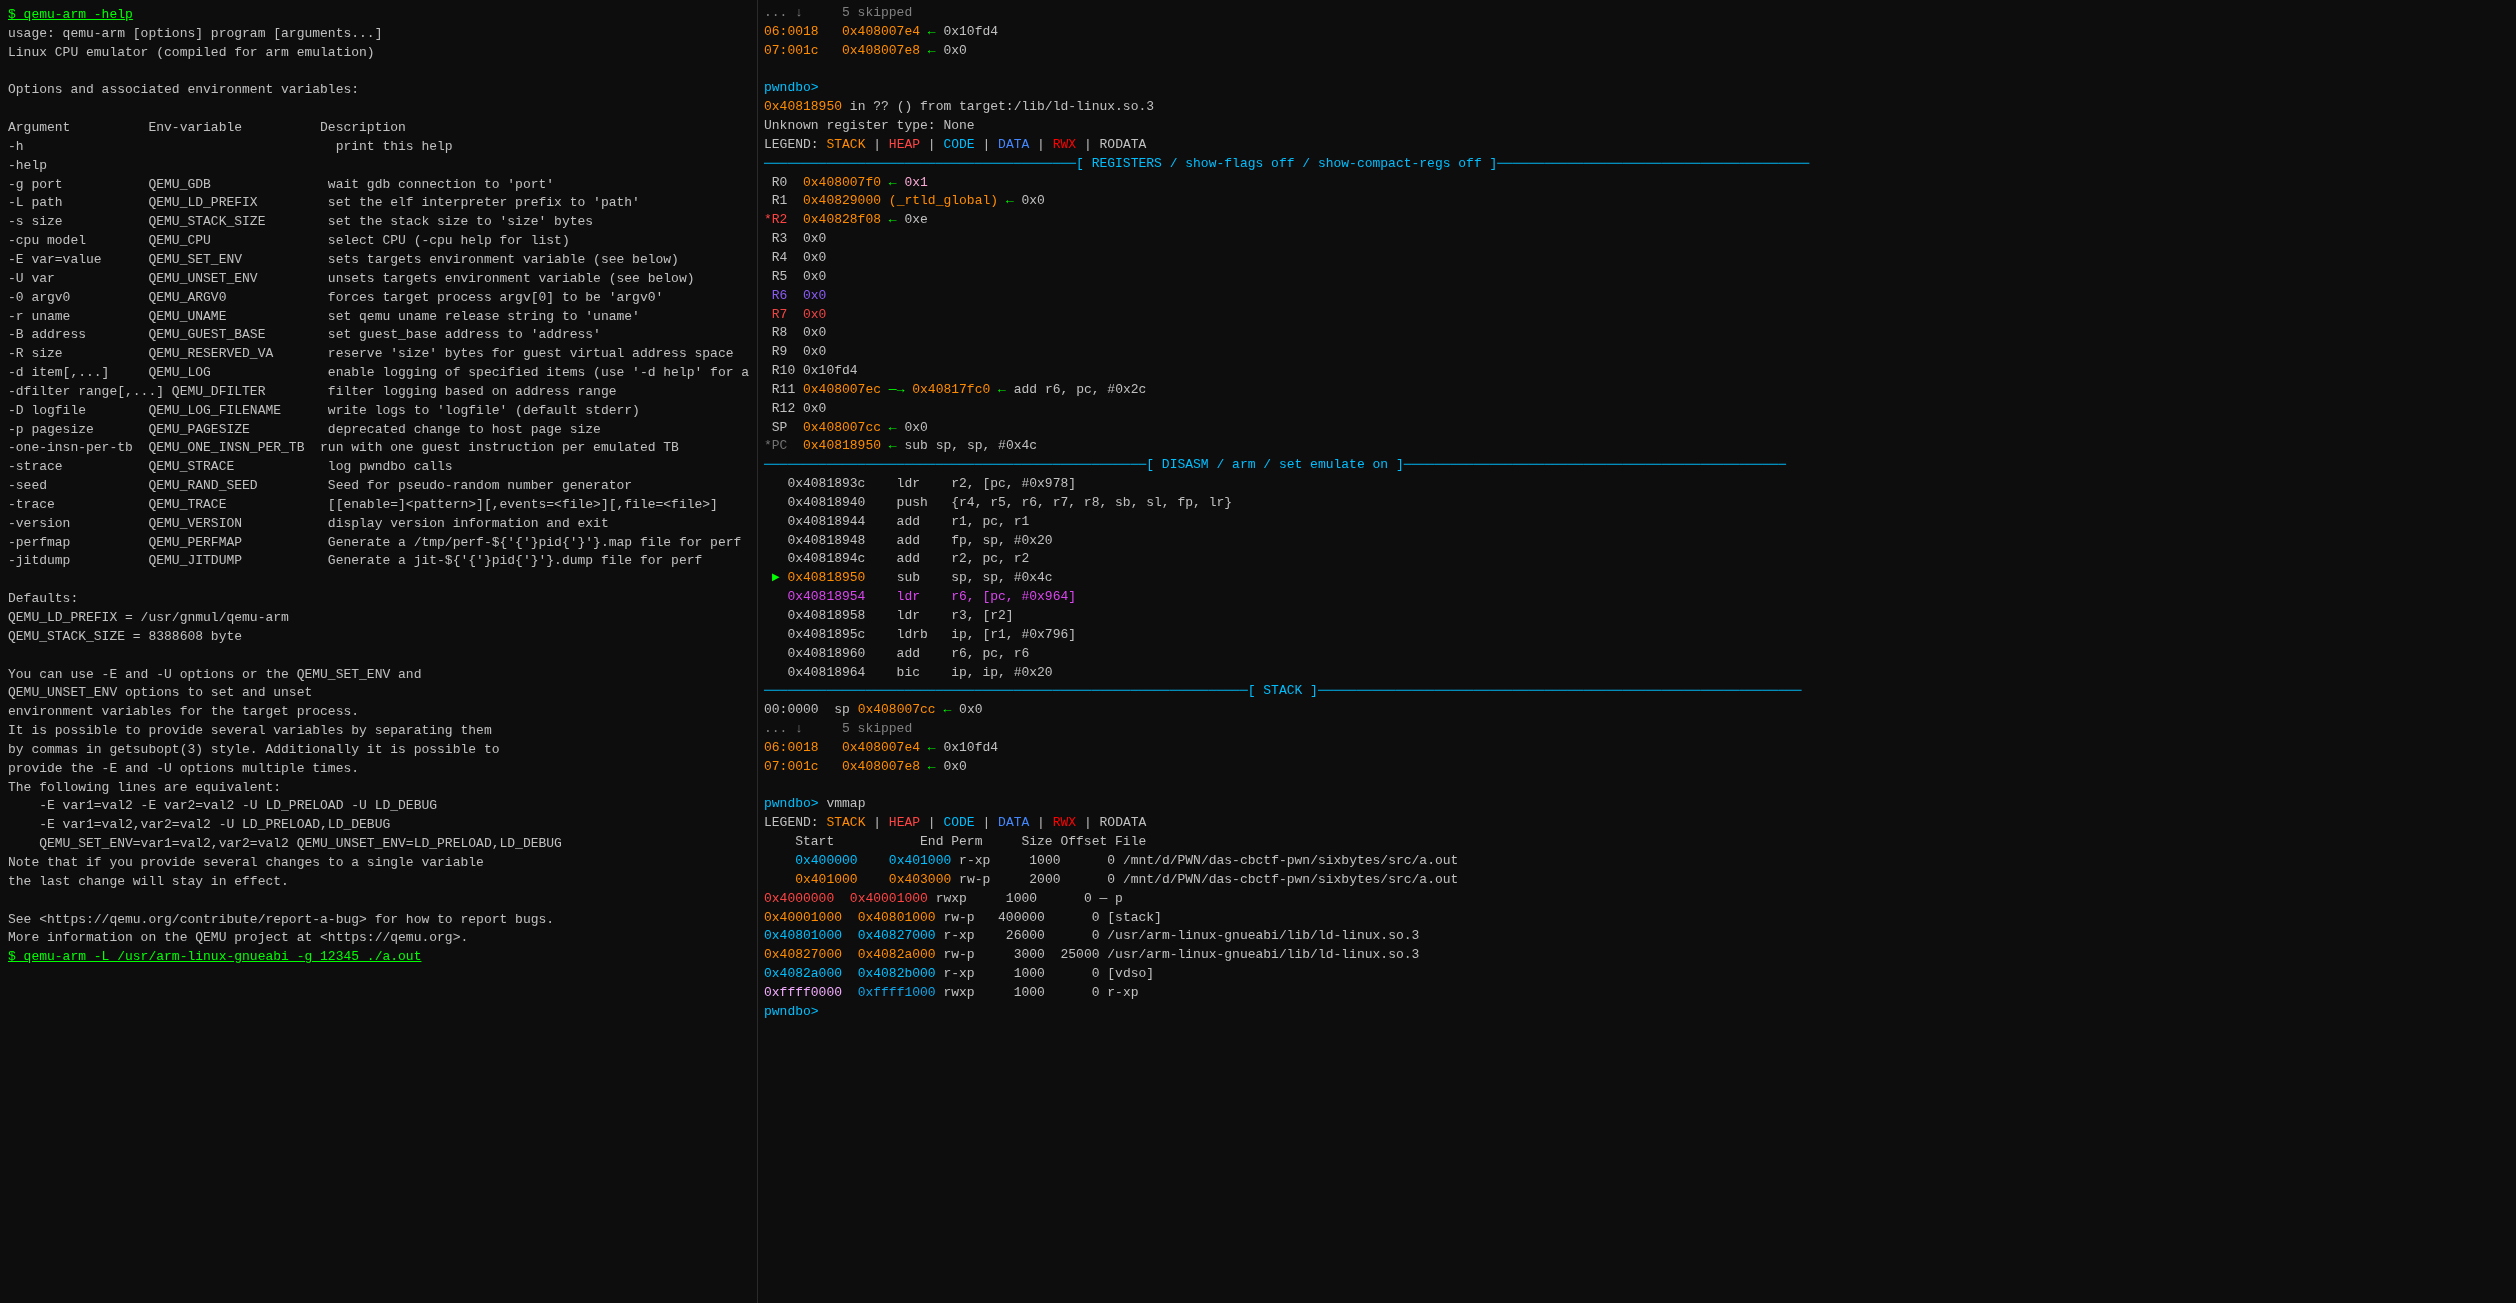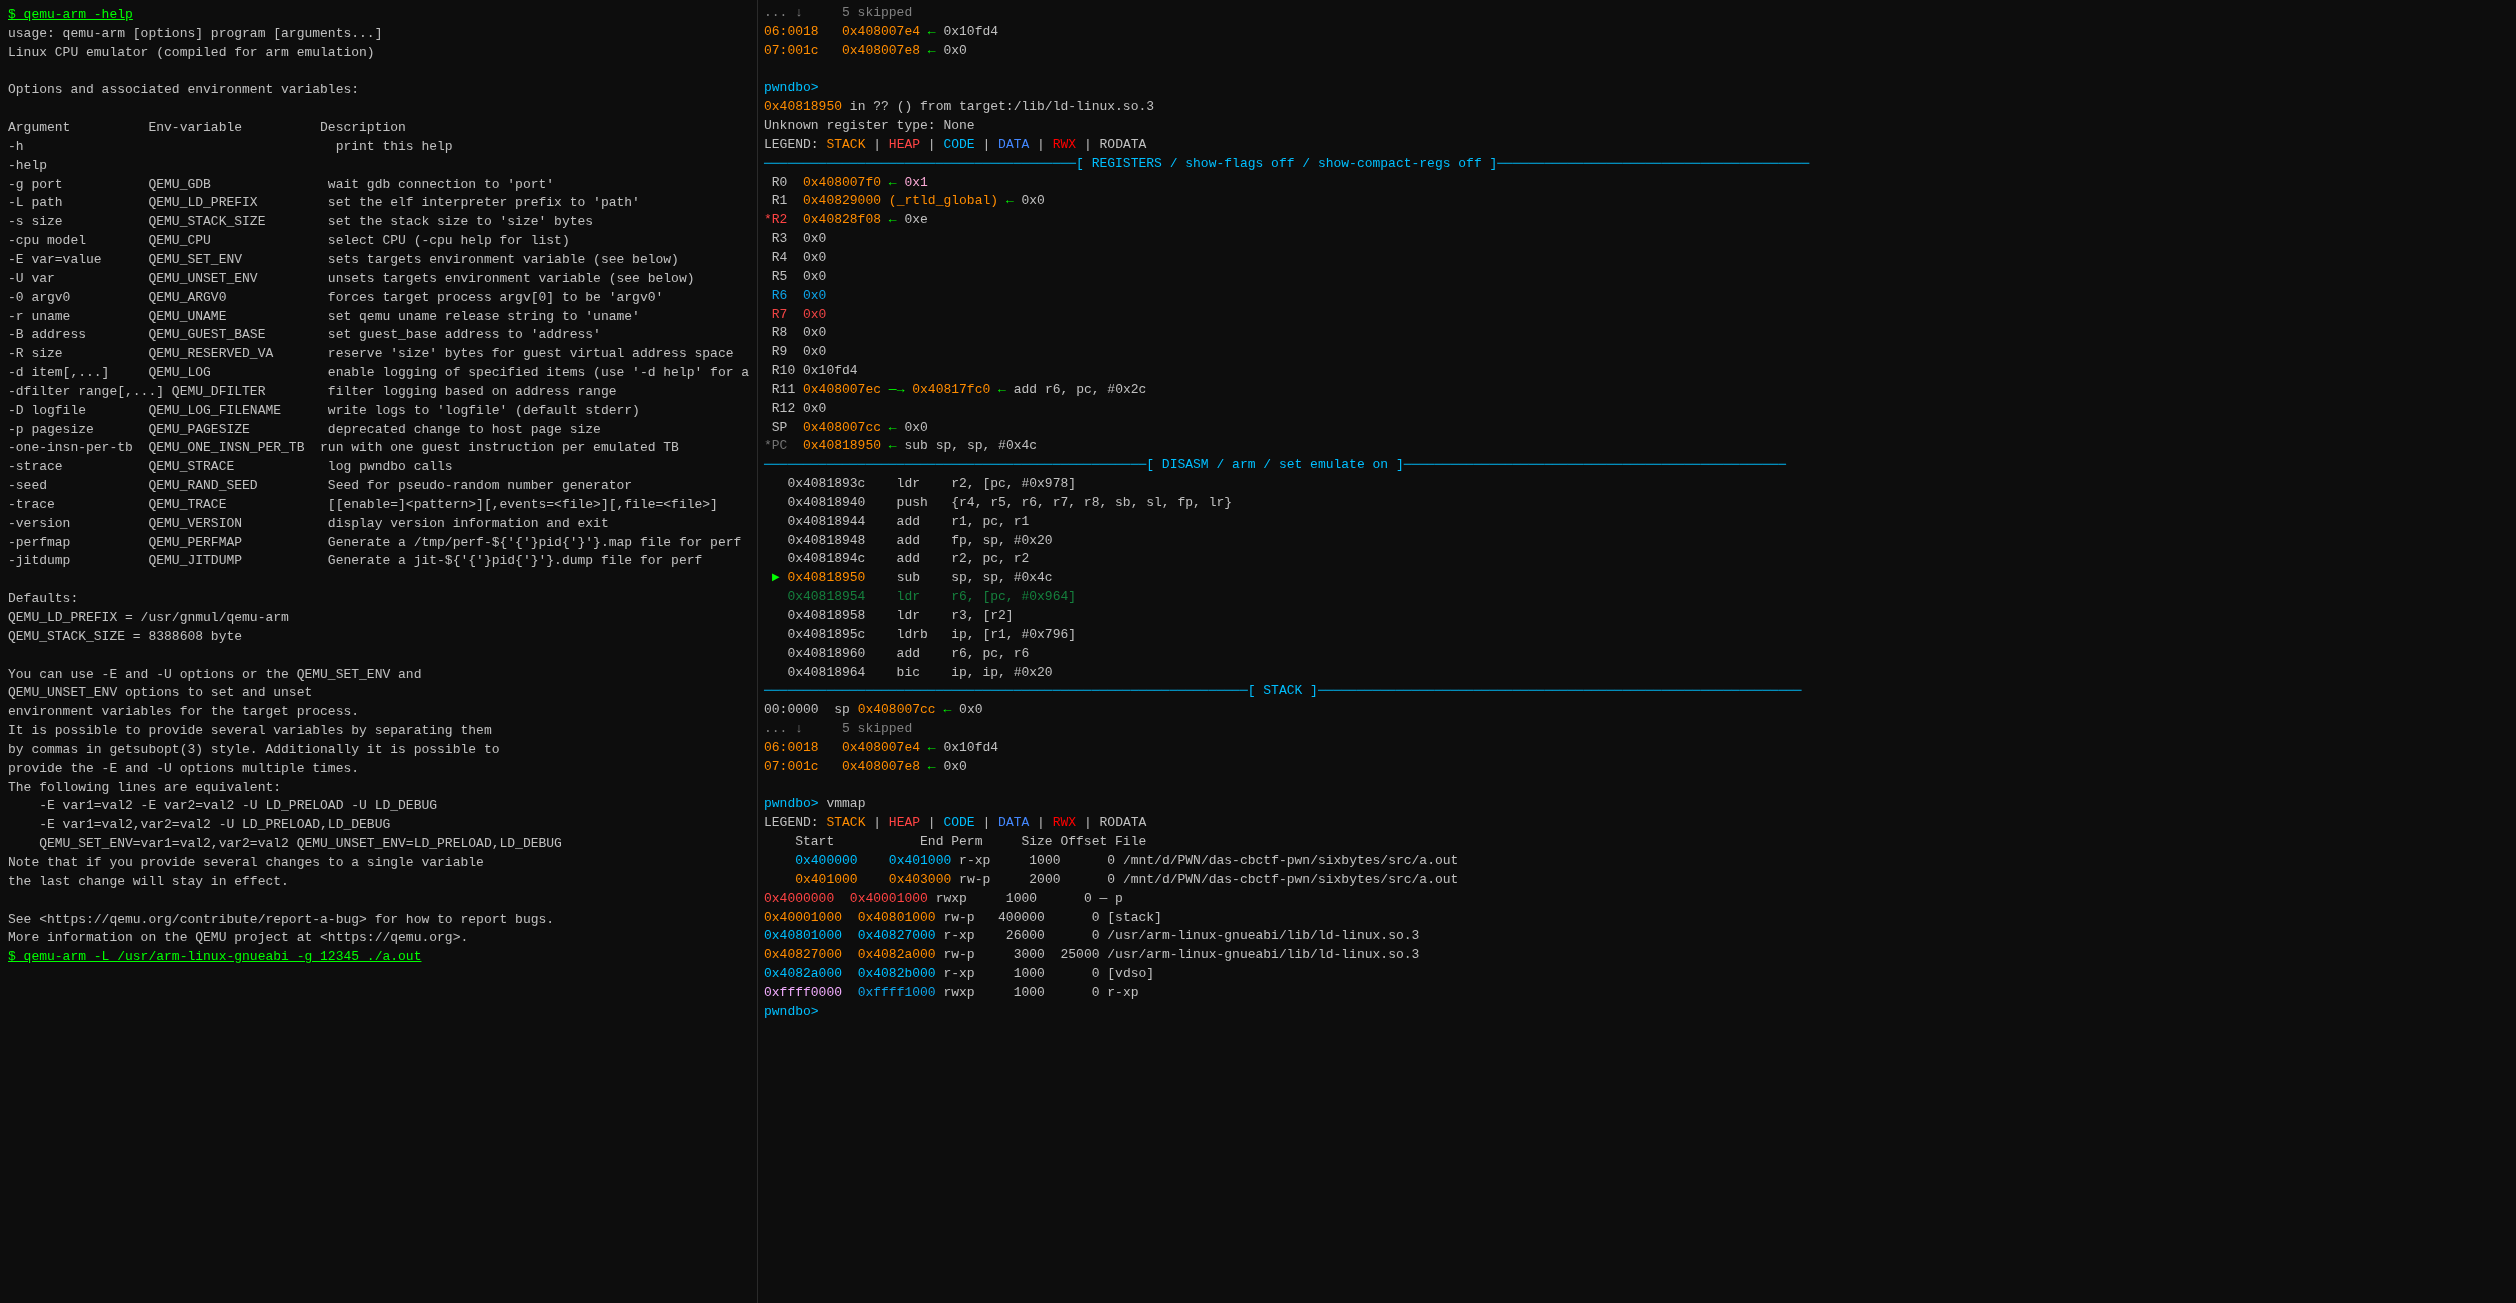--- a/index.html
+++ b/index.html
@@ -105,37 +105,37 @@
 <span style="color:#ff8c00">0x40818950</span> <span style="color:#c0c0c0">in ?? () from target:/lib/ld-linux.so.3</span>
 <span style="color:#c0c0c0">Unknown register type: None</span>
 <span style="color:#c0c0c0">LEGEND: </span><span style="color:#ff8c00">STACK</span><span style="color:#c0c0c0"> | </span><span style="color:#ff4444">HEAP</span><span style="color:#c0c0c0"> | </span><span style="color:#00bfff">CODE</span><span style="color:#c0c0c0"> | </span><span style="color:#4488ff">DATA</span><span style="color:#c0c0c0"> | </span><span style="color:#ff0000">RWX</span><span style="color:#c0c0c0"> | RODATA</span>
 <span style="color:#00bfff">────────────────────────────────────────[ REGISTERS / show-flags off / show-compact-regs off ]────────────────────────────────────────</span>
 <span style="color:#c0c0c0"> R0  </span><span style="color:#ff8c00">0x408007f0</span> <span style="color:#00ff00">←</span> <span style="color:#f9a8d4">0x1</span>
 <span style="color:#c0c0c0"> R1  </span><span style="color:#ff8c00">0x40829000 (_rtld_global)</span> <span style="color:#00ff00">←</span> <span style="color:#c0c0c0">0x0</span>
 <span style="color:#ff4444">*R2  </span><span style="color:#ff8c00">0x40828f08</span> <span style="color:#00ff00">←</span> <span style="color:#c0c0c0">0xe</span>
 <span style="color:#c0c0c0"> R3  0x0</span>
 <span style="color:#c0c0c0"> R4  0x0</span>
 <span style="color:#c0c0c0"> R5  0x0</span>
-<span style="color:#0ea5e9"> R6  0x0</span>
+<span style="color:#8b5cf6"> R6  0x0</span>
 <span style="color:#ef4444"> R7  0x0</span>
 <span style="color:#c0c0c0"> R8  0x0</span>
 <span style="color:#c0c0c0"> R9  0x0</span>
 <span style="color:#c0c0c0"> R10 0x10fd4</span>
 <span style="color:#c0c0c0"> R11 </span><span style="color:#ff8c00">0x408007ec</span> <span style="color:#00ff00">—→</span> <span style="color:#ff8c00">0x40817fc0</span> <span style="color:#00ff00">←</span> <span style="color:#c0c0c0">add r6, pc, #0x2c</span>
 <span style="color:#c0c0c0"> R12 0x0</span>
 <span style="color:#c0c0c0"> SP  </span><span style="color:#ff8c00">0x408007cc</span> <span style="color:#00ff00">←</span> <span style="color:#c0c0c0">0x0</span>
 <span style="color:#737373">*PC  </span><span style="color:#ff8c00">0x40818950</span> <span style="color:#00ff00">←</span> <span style="color:#c0c0c0">sub sp, sp, #0x4c</span>
 <span style="color:#00bfff">─────────────────────────────────────────────────[ DISASM / arm / set emulate on ]─────────────────────────────────────────────────</span>
 <span style="color:#c0c0c0">   0x4081893c    ldr    r2, [pc, #0x978]</span>
 <span style="color:#c0c0c0">   0x40818940    push   {r4, r5, r6, r7, r8, sb, sl, fp, lr}</span>
 <span style="color:#c0c0c0">   0x40818944    add    r1, pc, r1</span>
 <span style="color:#c0c0c0">   0x40818948    add    fp, sp, #0x20</span>
 <span style="color:#c0c0c0">   0x4081894c    add    r2, pc, r2</span>
 <span style="color:#00ff00"> ► </span><span style="color:#ff8c00">0x40818950</span>    <span style="color:#c0c0c0">sub    sp, sp, #0x4c</span>
-<span style="color:#15803d">   0x40818954    ldr    r6, [pc, #0x964]</span>
+<span style="color:#d946ef">   0x40818954    ldr    r6, [pc, #0x964]</span>
 <span style="color:#c0c0c0">   0x40818958    ldr    r3, [r2]</span>
 <span style="color:#c0c0c0">   0x4081895c    ldrb   ip, [r1, #0x796]</span>
 <span style="color:#c0c0c0">   0x40818960    add    r6, pc, r6</span>
 <span style="color:#c0c0c0">   0x40818964    bic    ip, ip, #0x20</span>
 <span style="color:#00bfff">──────────────────────────────────────────────────────────────[ STACK ]──────────────────────────────────────────────────────────────</span>
 <span style="color:#c0c0c0">00:0000</span>  <span style="color:#c0c0c0">sp </span><span style="color:#ff8c00">0x408007cc</span> <span style="color:#00ff00">←</span> <span style="color:#c0c0c0">0x0</span>
 <span style="color:#808080">... ↓     5 skipped</span>
 <span style="color:#ff8c00">06:0018</span>   <span style="color:#ff8c00">0x408007e4</span> <span style="color:#00ff00">←</span> <span style="color:#c0c0c0">0x10fd4</span>
 <span style="color:#ff8c00">07:001c</span>   <span style="color:#ff8c00">0x408007e8</span> <span style="color:#00ff00">←</span> <span style="color:#c0c0c0">0x0</span>
 

